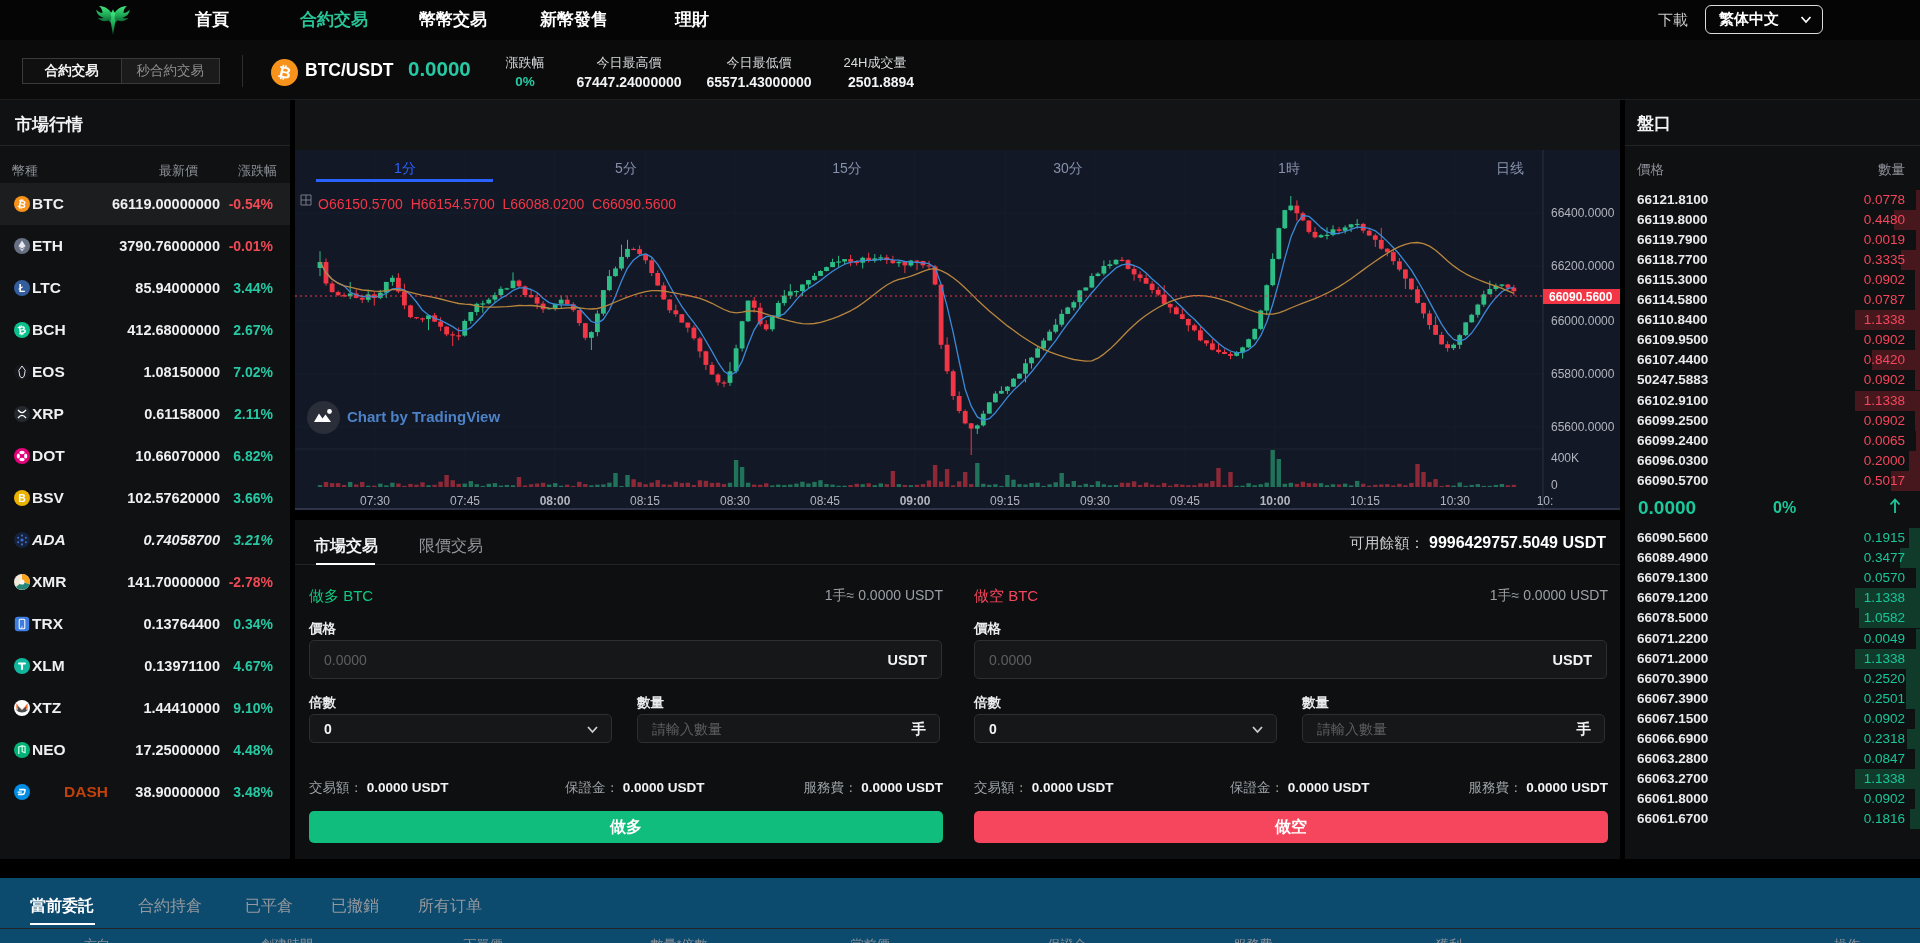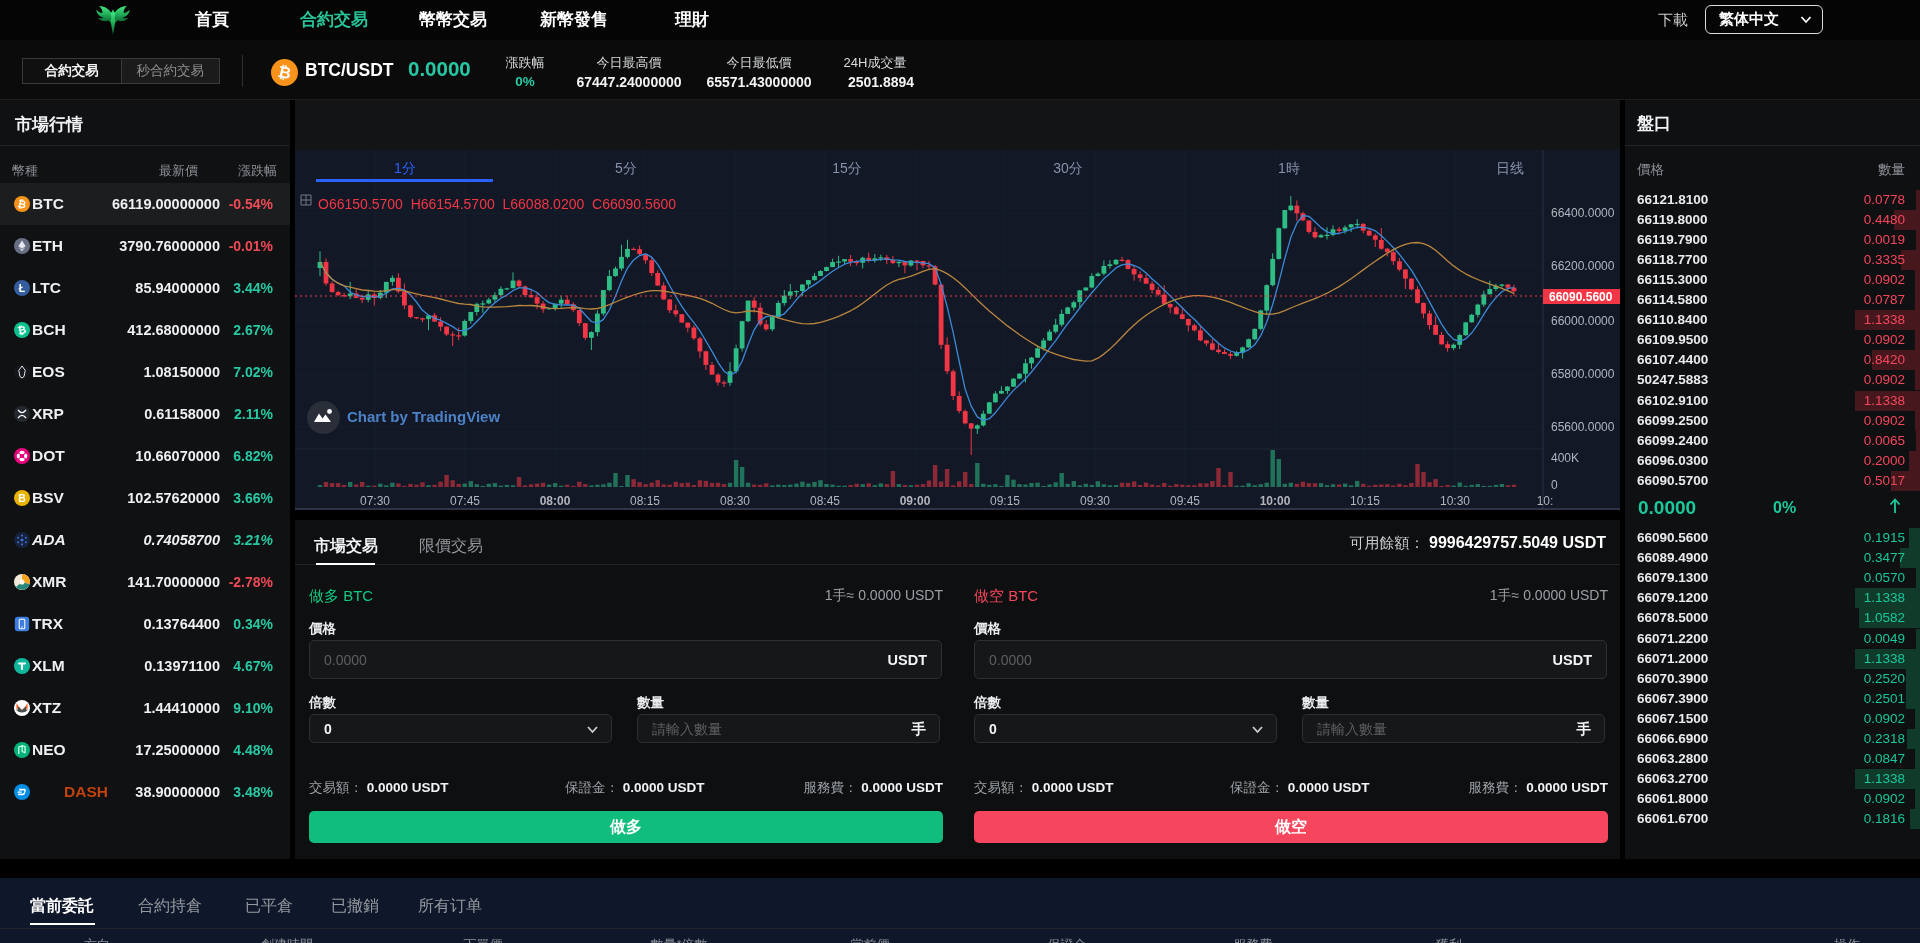--- a/index.html
+++ b/index.html
@@ -1097,21 +1097,21 @@
 <div style="position:absolute;left:12px;top:0;line-height:20px;font-size:13.5px;font-weight:bold;color:#e9ebee;">66061.8000</div>
 <div style="position:absolute;right:15px;top:0;line-height:20px;font-size:13.5px;color:#17c79a;">0.0902</div>
 </div>
     <div style="position:absolute;left:0;top:709.4px;width:295px;height:20px;">
 <div style="position:absolute;right:0;top:0;width:10px;height:20px;background:rgba(20,185,120,0.26);"></div>
 <div style="position:absolute;left:12px;top:0;line-height:20px;font-size:13.5px;font-weight:bold;color:#e9ebee;">66061.6700</div>
 <div style="position:absolute;right:15px;top:0;line-height:20px;font-size:13.5px;color:#17c79a;">0.1816</div>
 </div>
 </div>
 
-<div class="abs" style="left:0;top:878px;width:1920px;height:65px;background:#0f172a;">
+<div class="abs" style="left:0;top:878px;width:1920px;height:65px;background:#0c4a6e;">
 <div class="abs" style="left:30px;top:18px;font-size:16px;font-weight:bold;color:#fff;">當前委託</div>
 <div class="abs" style="left:138px;top:18px;font-size:16px;color:#95999e;">合約持倉</div>
 <div class="abs" style="left:245px;top:18px;font-size:16px;color:#95999e;">已平倉</div>
 <div class="abs" style="left:331px;top:18px;font-size:16px;color:#95999e;">已撤銷</div>
 <div class="abs" style="left:418px;top:18px;font-size:16px;color:#95999e;">所有订单</div>
 <div class="abs" style="left:30px;top:45px;width:65px;height:2px;background:#fff;"></div>
 <div class="abs" style="left:0;top:50px;width:1920px;height:1px;background:#232425;"></div>
 </div>
 <div style="position:absolute;left:97px;top:936px;transform:translateX(-50%);font-size:13px;color:#8d9298;white-space:nowrap;">方向</div>
 <div style="position:absolute;left:287px;top:936px;transform:translateX(-50%);font-size:13px;color:#8d9298;white-space:nowrap;">創建時間</div>

